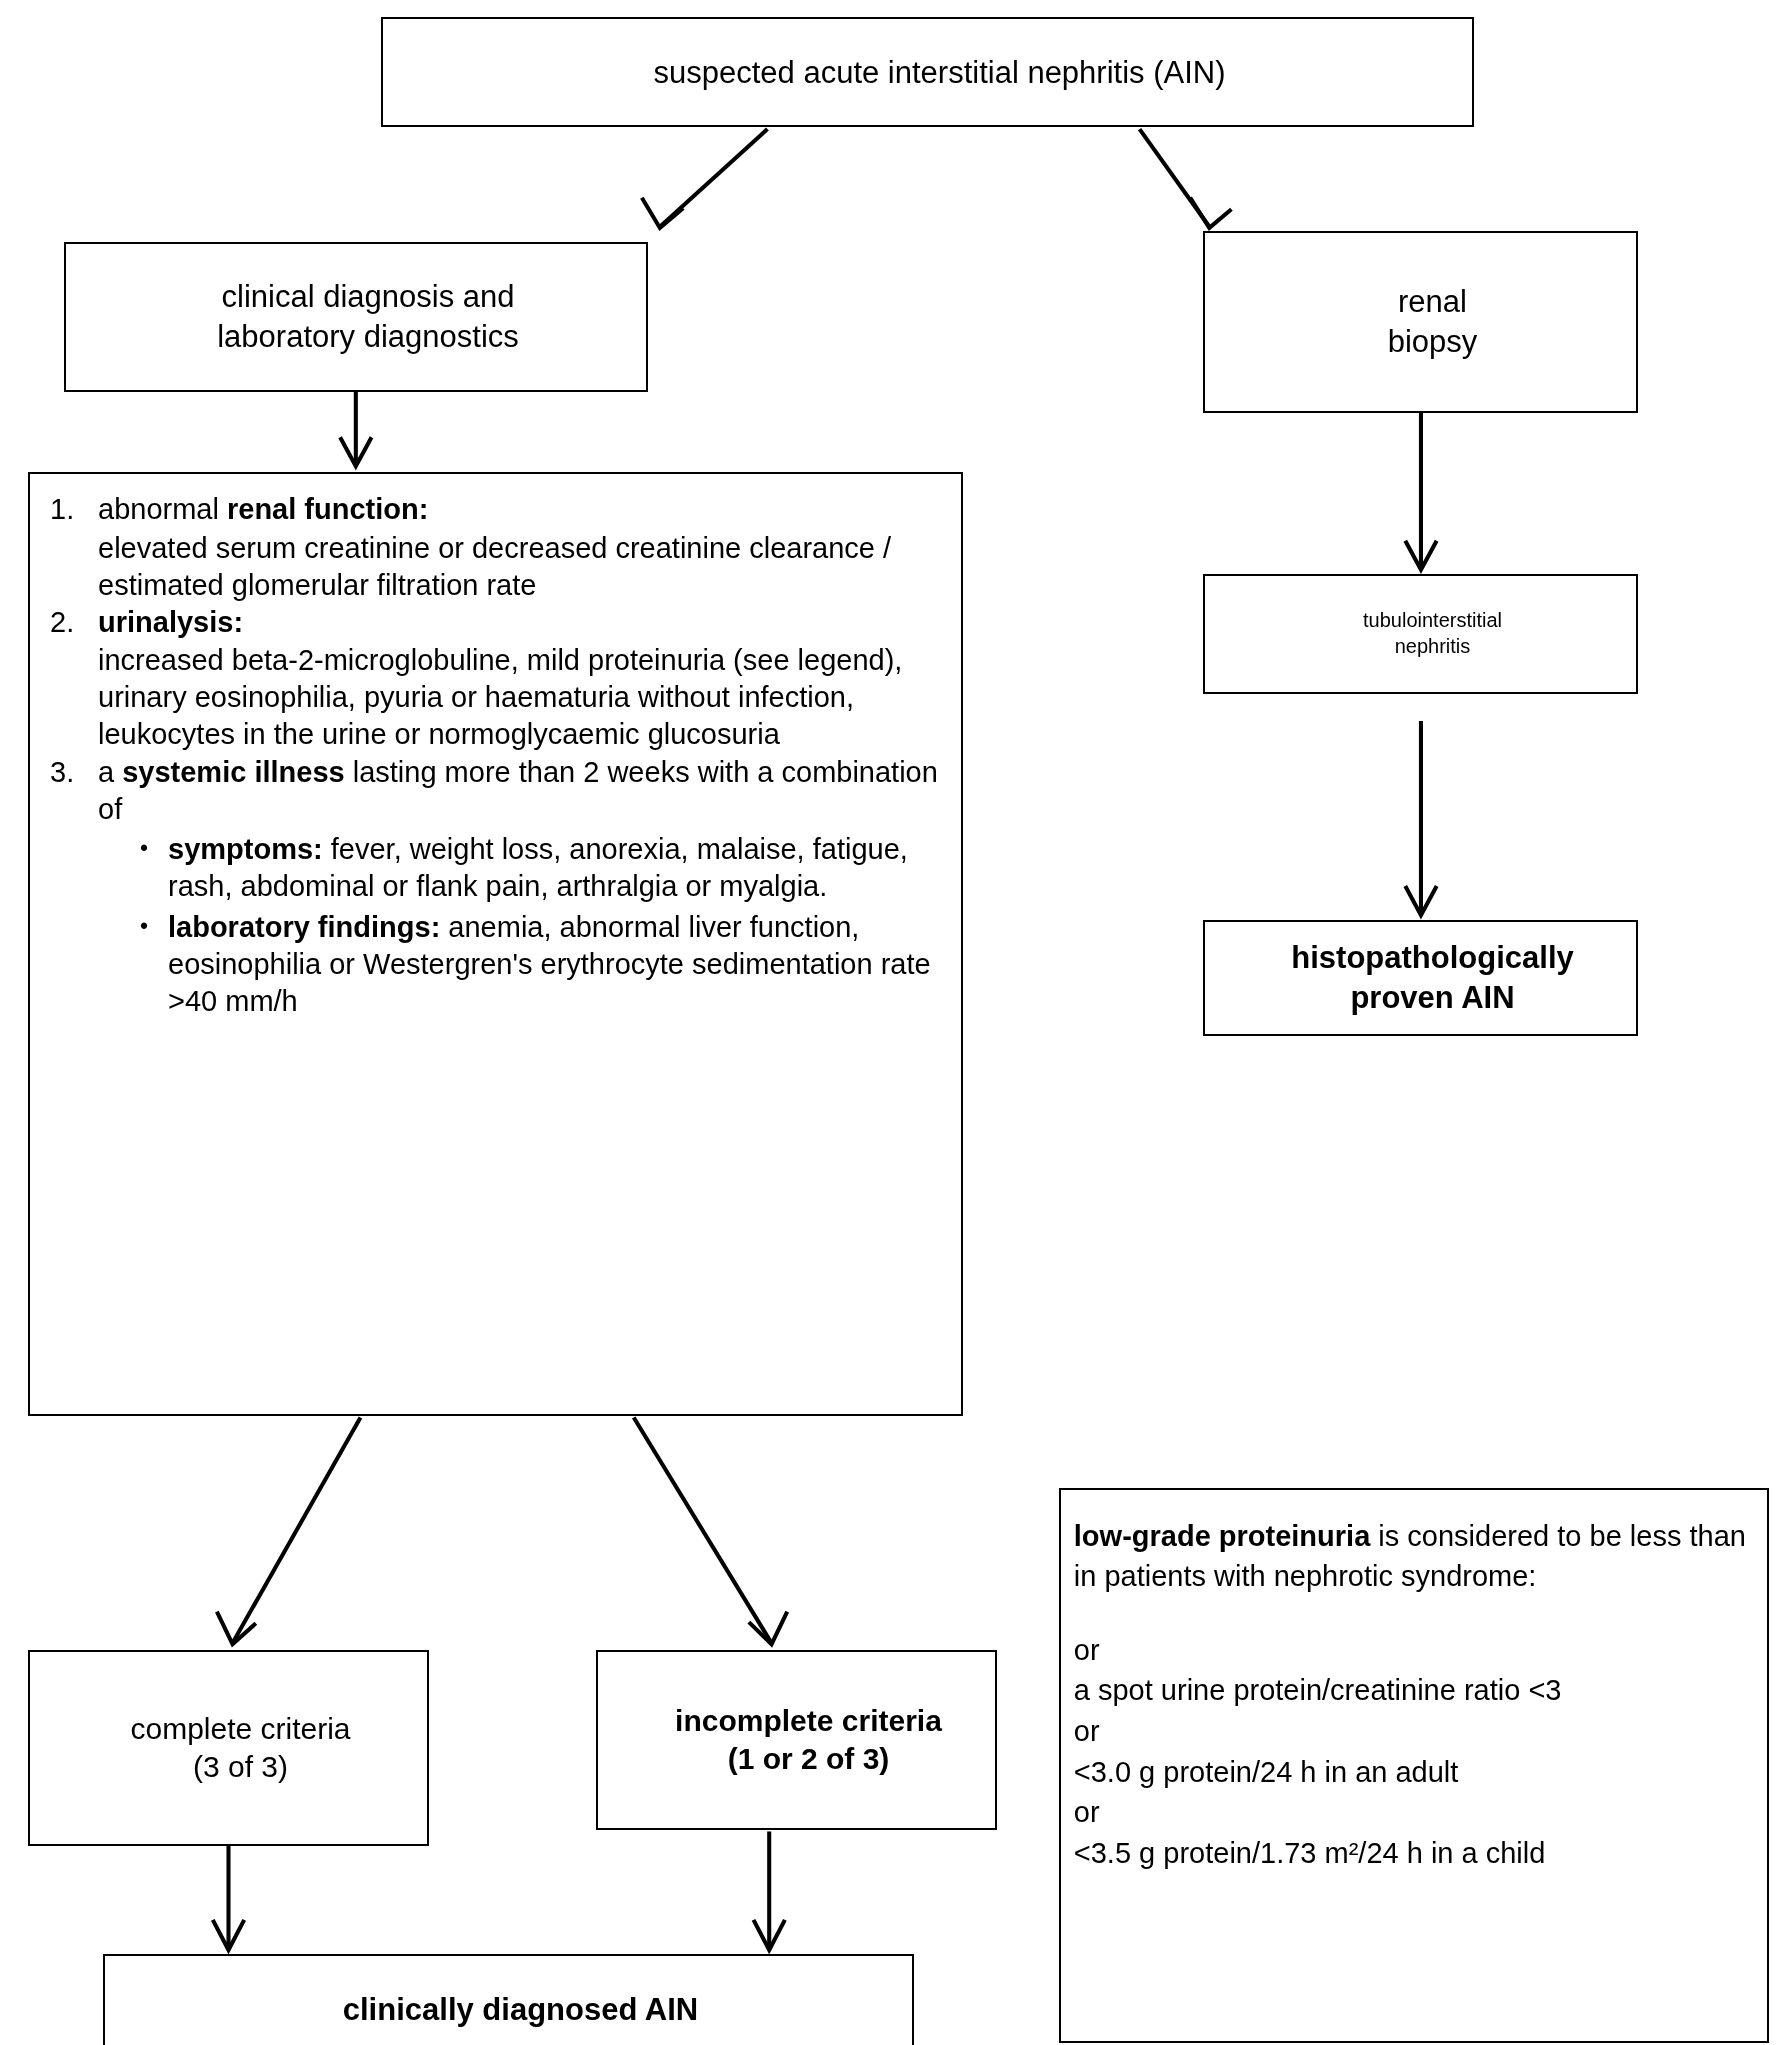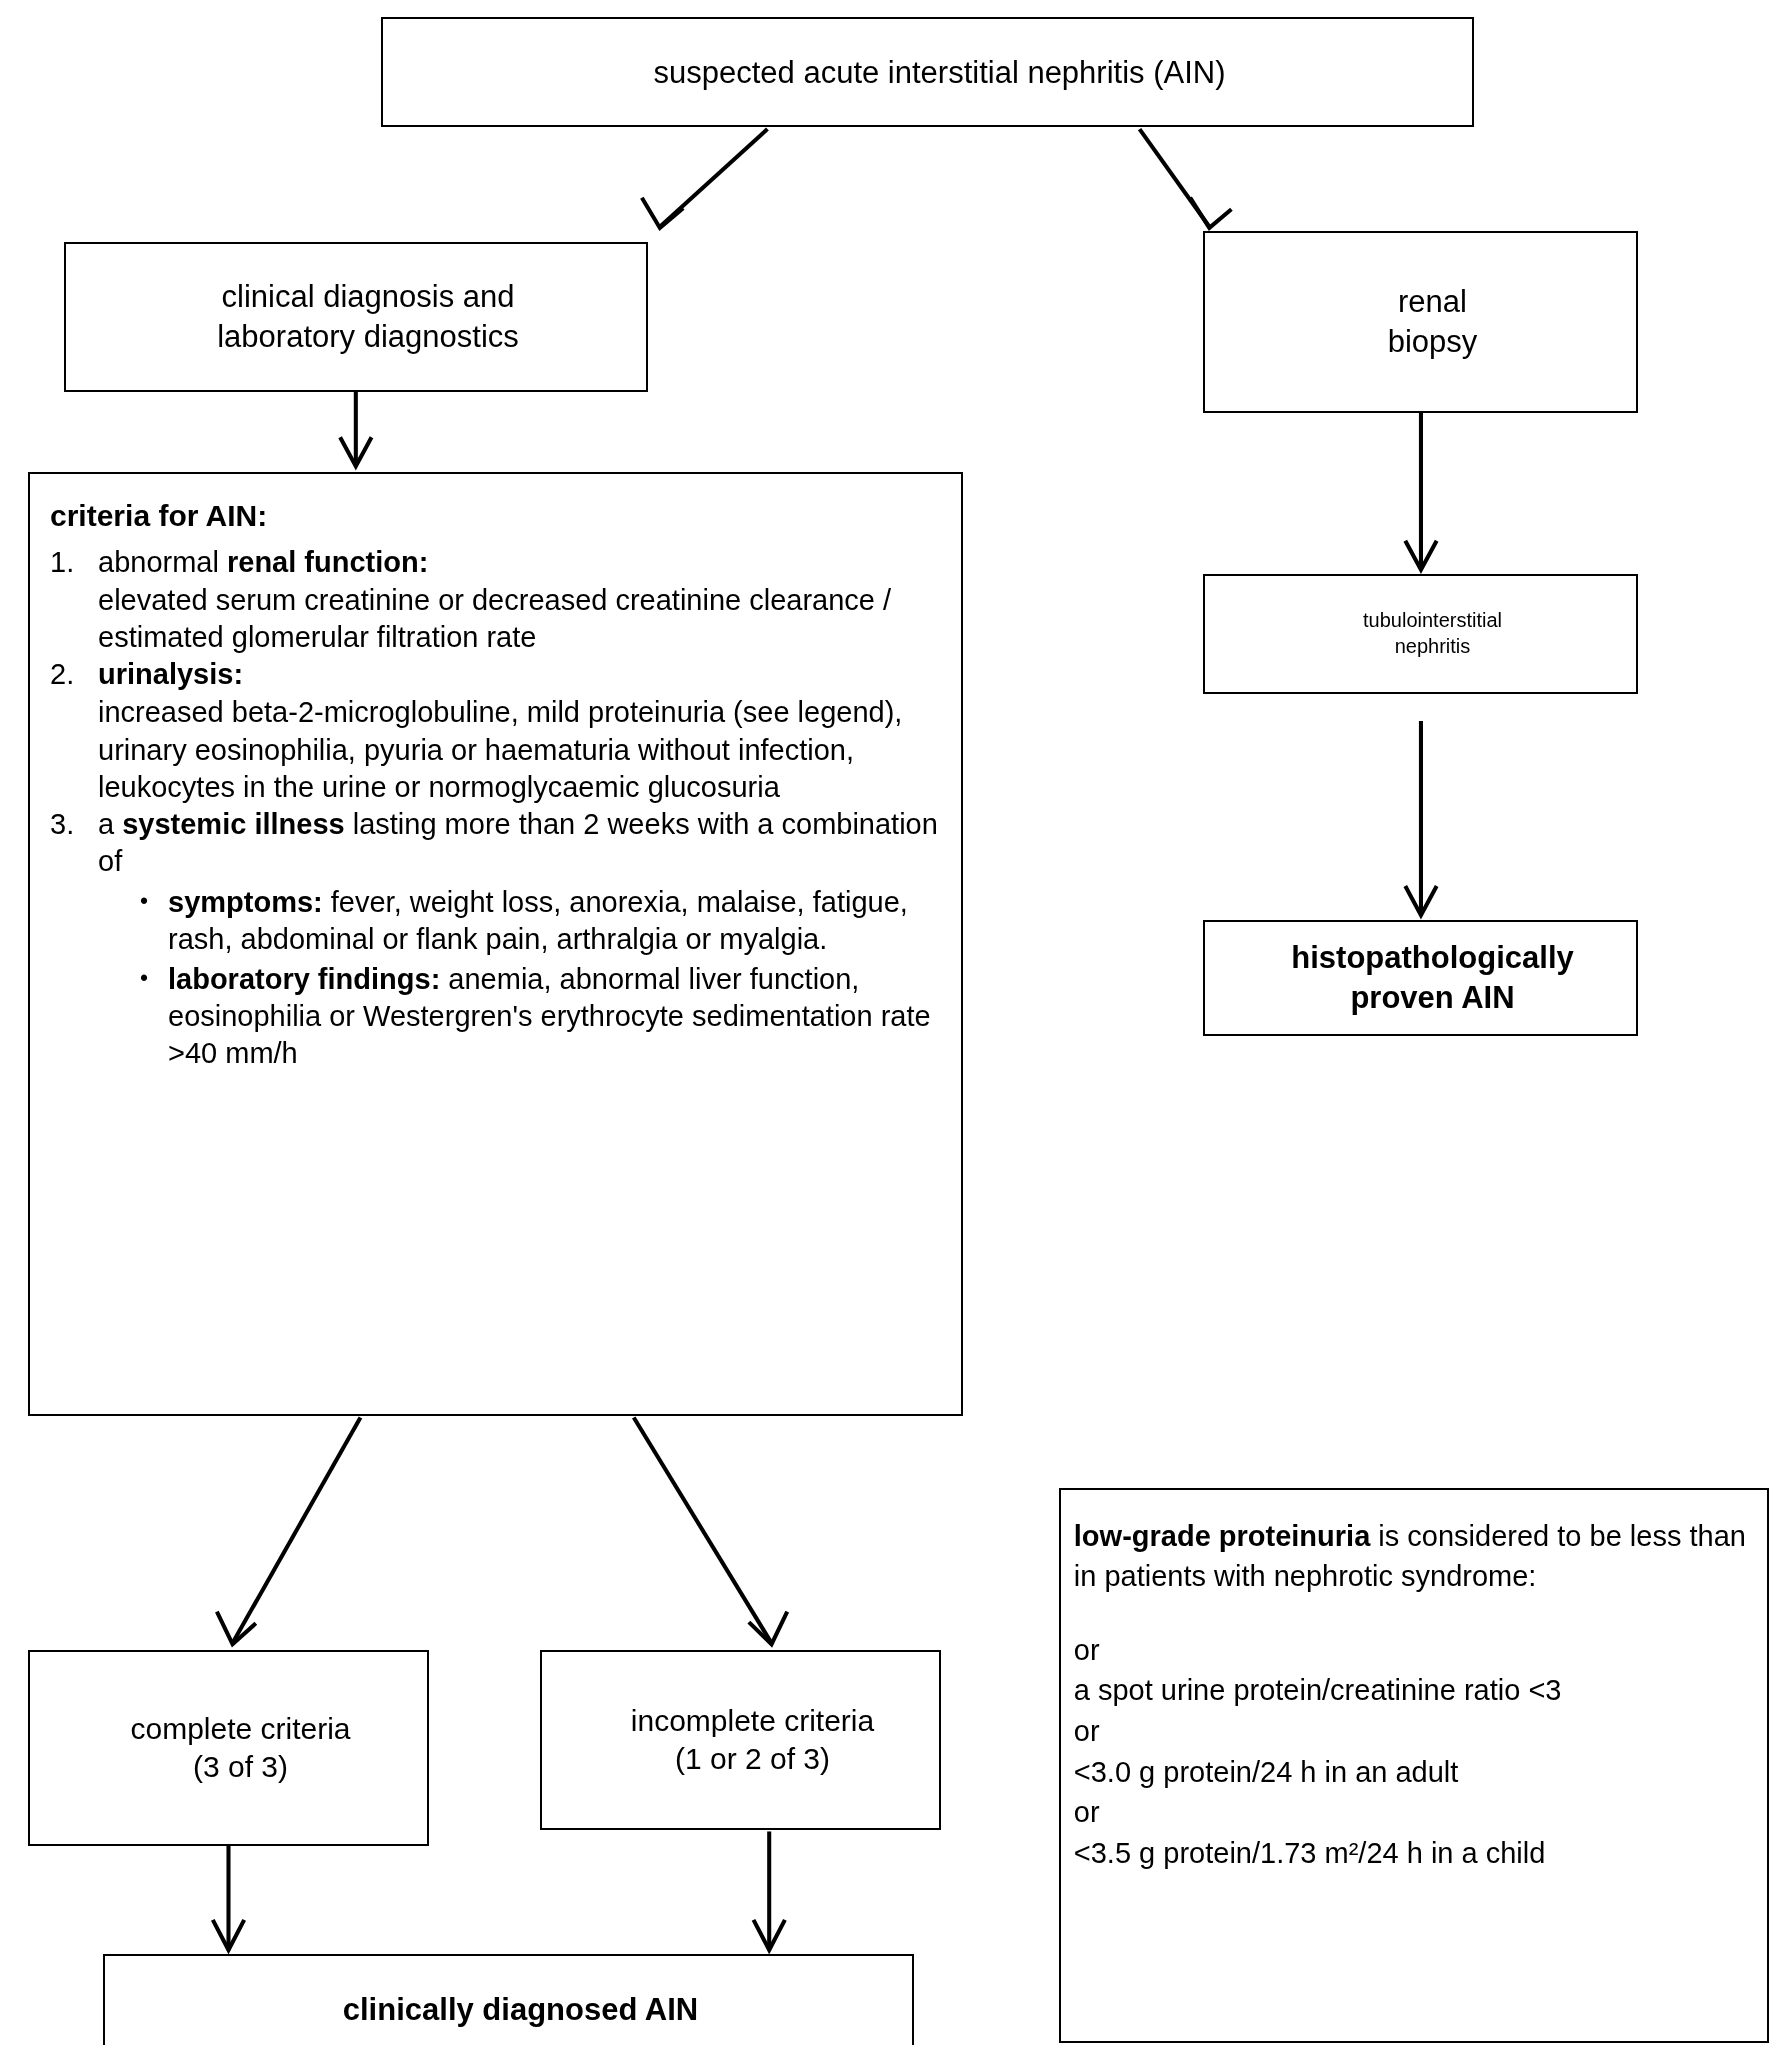--- a/index.html
+++ b/index.html
@@ -44,21 +44,21 @@
   #box-criteria .crit-title{font-weight:bold;font-size:30px;margin:5.8px 0 8.1px 0;}
   .num-item{display:flex;align-items:flex-start;margin-bottom:1.2px;}
   .num-item .num{width:48px;flex:0 0 48px;}
   .num-item .body{flex:1 1 auto;}
   .sub-line{margin-left:48px;}
   .bullet-item{display:flex;align-items:flex-start;margin-left:70px;margin-top:3.5px;}
   .bullet-item .dot{width:48px;flex:0 0 48px;text-align:center;font-size:23px;line-height:1.5;}
   .bullet-item .body{flex:1 1 auto;}
 
   #box-complete{left:28px;top:1650px;width:401px;height:196px;font-size:30px;}
-  #box-incomplete{left:540px;top:1650px;width:401px;height:180px;font-size:30px;}
+  #box-incomplete{left:596px;top:1650px;width:401px;height:180px;font-size:30px;font-weight:bold;}
   #box-diagnosed{left:103px;top:1954px;width:811px;height:112px;font-size:31px;font-weight:bold;}
 
   #box-legend{
     left:1059px;top:1488px;width:710px;height:555px;
     display:block;padding:25.6px 12.8px 0 12.8px;text-align:left;font-size:29px;line-height:1.40;
   }
   #box-legend .spacer{height:33px;}
 </style>
 </head>
 <body>
@@ -126,21 +126,20 @@
   </div>
 
   <div class="box" id="box-histo">
     <div class="inner">
       <div>histopathologically</div>
       <div>proven AIN</div>
     </div>
   </div>
 
   <div class="box" id="box-criteria">
-    <div class="crit-title">criteria for AIN:</div>
 
     <div class="num-item">
       <div class="num">1.</div>
       <div class="body">
         <span>abnormal </span><span class="bold">renal function:</span>
       </div>
     </div>
     <div class="sub-line">elevated serum creatinine or decreased creatinine clearance / estimated glomerular filtration rate</div>
 
     <div class="num-item">

